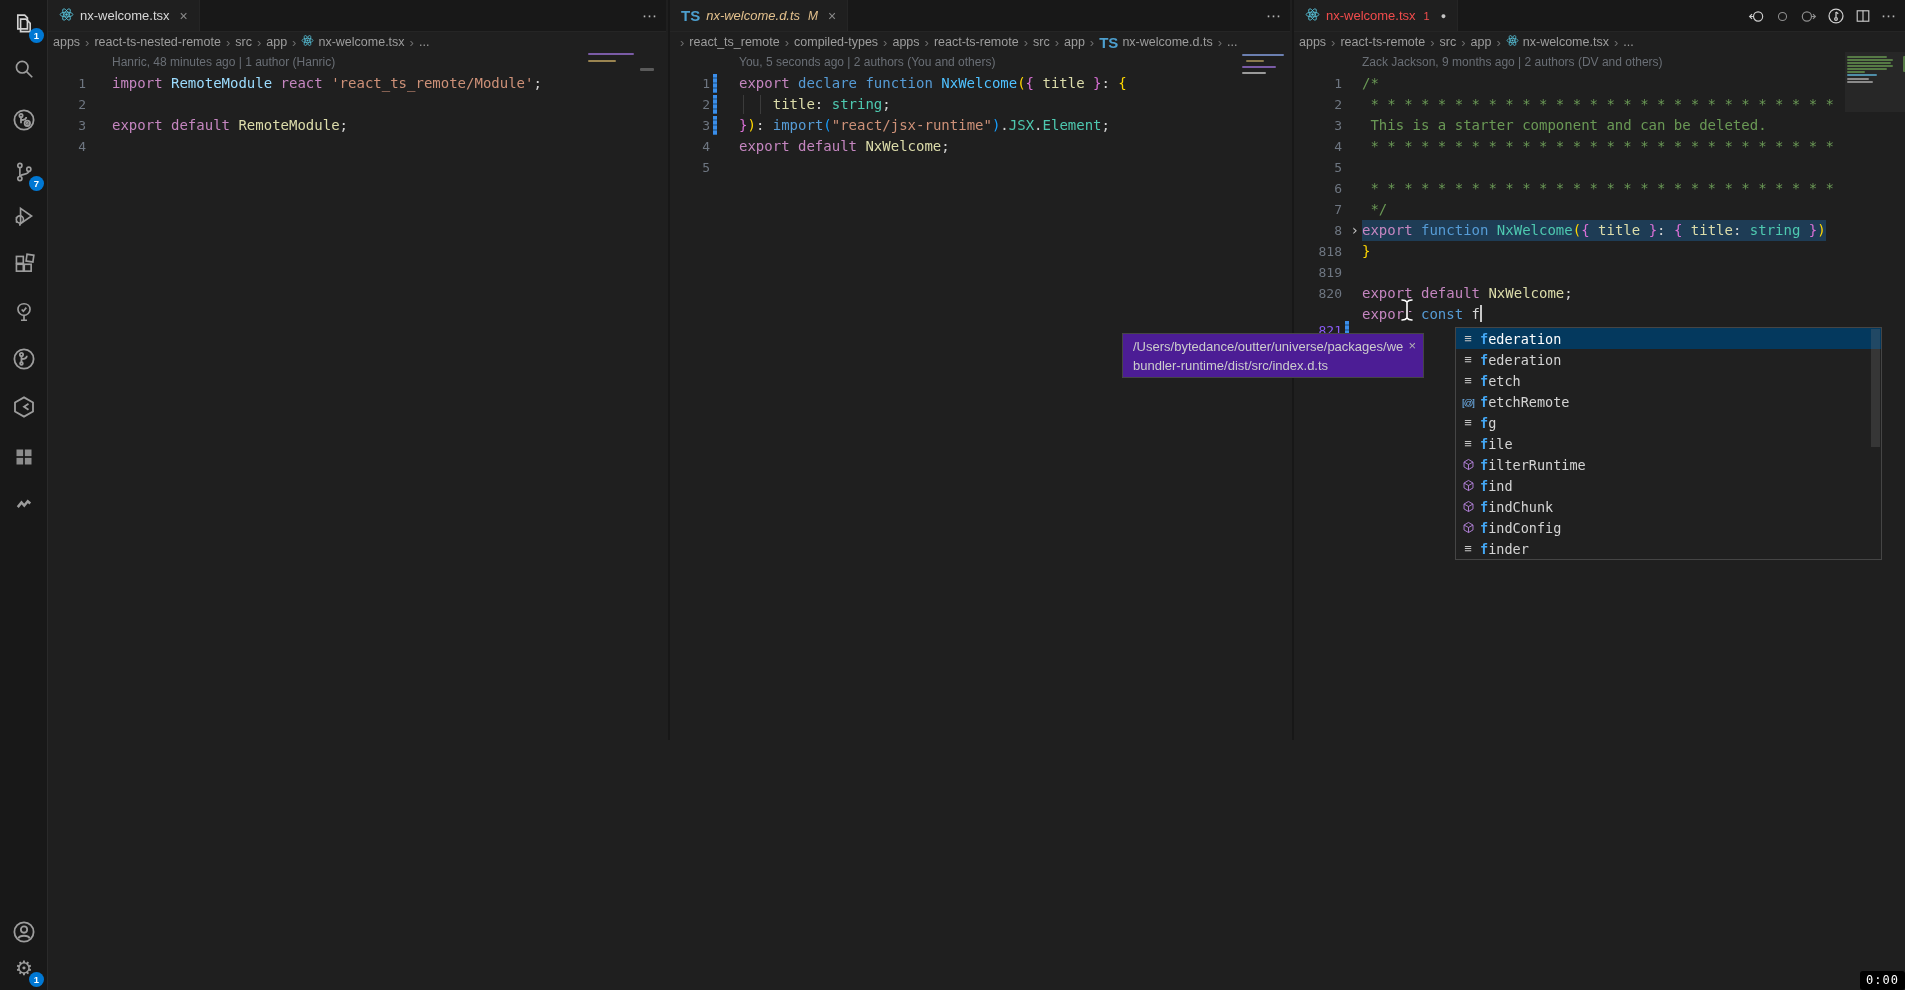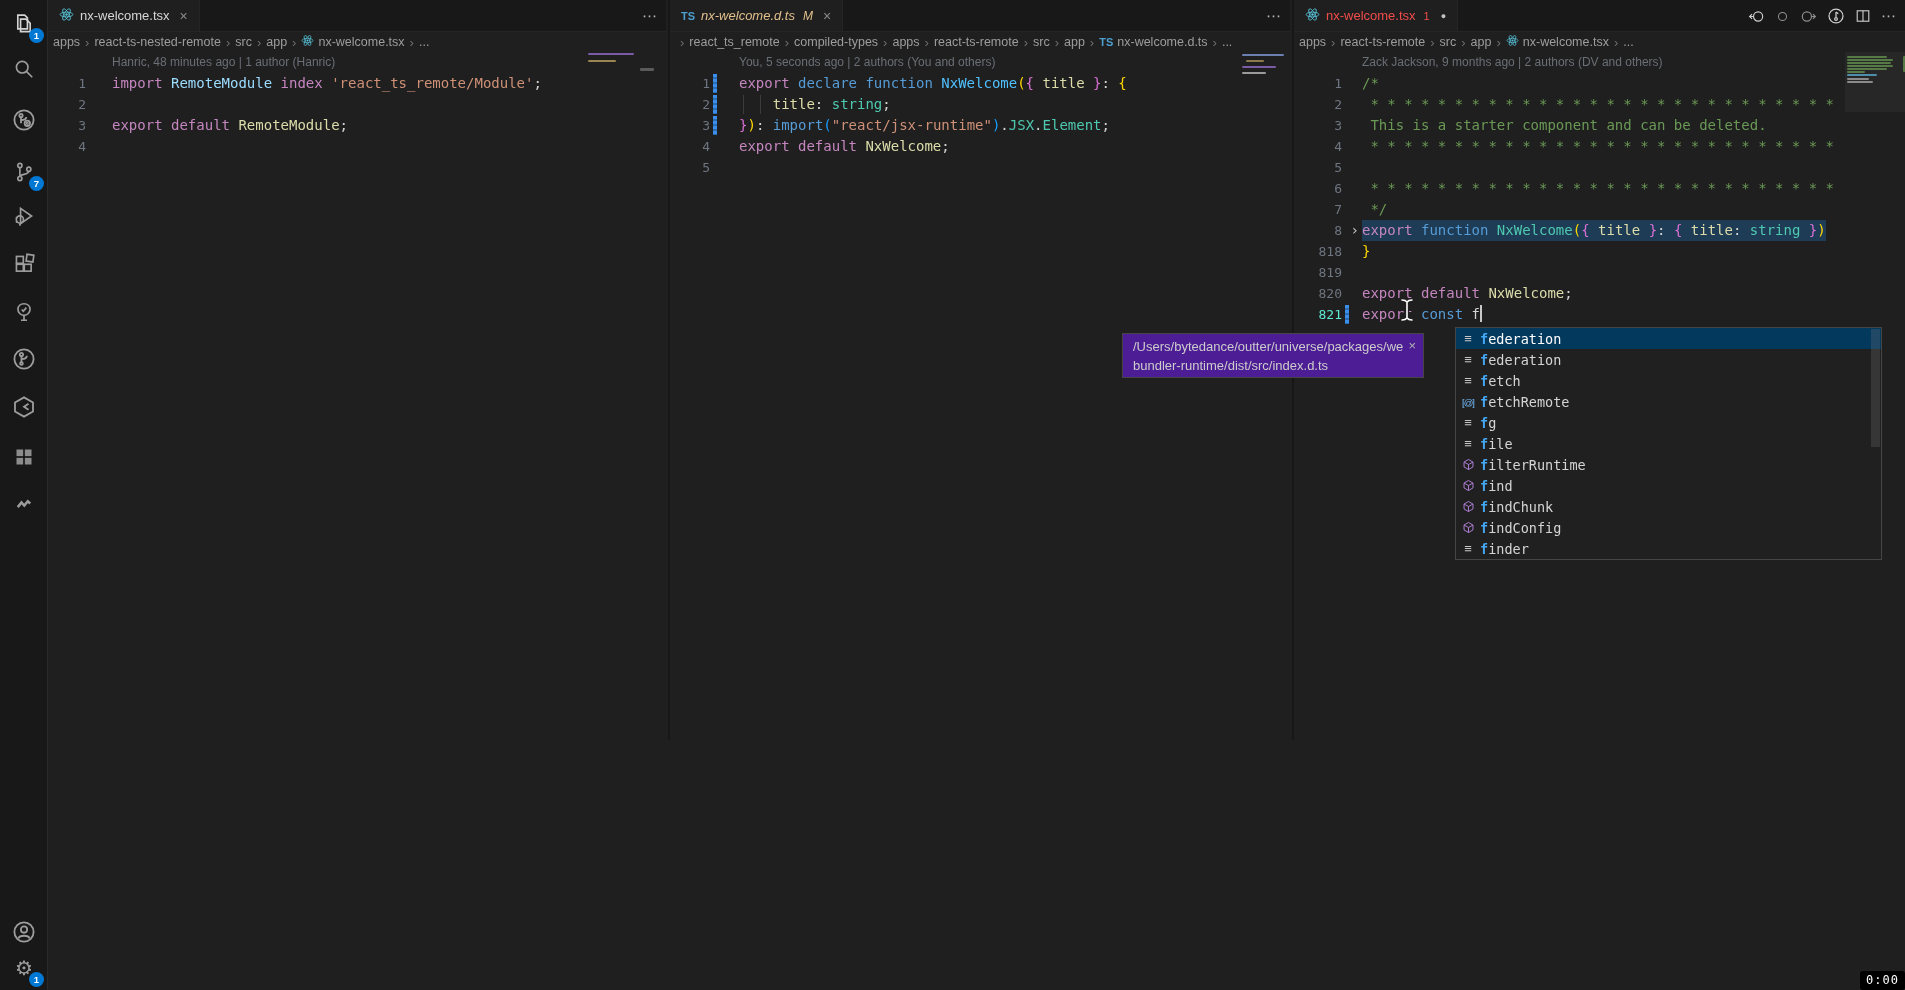--- a/index.html
+++ b/index.html
@@ -36,36 +36,36 @@
   .tab-mod-label { color:#e2c08d; font-style:italic; }
   .tab-m { color:#e2c08d; font-size:12px; margin-left:2px; font-style:italic; }
   .tab-err-label { color:#f14c4c; }
   .tab-err-count { color:#f14c4c; font-size:11px; margin-left:2px; }
   .tab-actions { position:absolute; right:8px; top:0; height:32px; display:flex;
     align-items:center; gap:10px; }
   .more-dots { color:#b6b6b6; font-size:15px; letter-spacing:1px; cursor:pointer; }
   .navico svg { stroke:#8f8f8f; fill:none; stroke-width:1.1; display:block; cursor:pointer; }
   .navico.lit svg { stroke:#cfcfcf; }
 
-  .ts-badge { color:#4d9fce; font-size:11px; font-weight:bold; font-style:normal; }
+  .ts-badge { color:#4d9fce; font-size:15px; font-weight:bold; font-style:normal; }
 
   .breadcrumbs { height:20px; display:flex; align-items:center; padding-left:5px;
     font-size:12.5px; color:#9d9d9d; white-space:nowrap; overflow:hidden; }
   .crumb { display:flex; align-items:center; gap:4px; cursor:pointer; }
   .sep { color:#6e6e6e; margin:0 5px; font-size:13px; }
 
   
   .editor { position:relative; }
   .blame { height:21px; line-height:21px; padding-left:var(--codeL); color:#6a6f76;
     font-size:12px; cursor:pointer; white-space:nowrap; overflow:hidden; }
   .row { display:flex; height:21px; line-height:21px;
     font-family:"DejaVu Sans Mono", monospace; font-size:14px; }
   .gut { position:relative; width:var(--gutW); flex:none; text-align:right;
     color:#6e7681; font-size:13px; cursor:pointer; }
-  .row.active .gut { color:#5eead4; }
+  .row.active .gut { color:#8b5cf6;margin-top:16px; }
   .mod { position:absolute; right:-7px; top:1px; width:4px; height:19px;
     background:repeating-linear-gradient(180deg,#3b8eea 0 3px,#2a6db3 3px 5px); }
   .fold { position:absolute; right:-17px; top:0; color:#c5c5c5; font-size:14px; }
   .code { position:relative; margin-left:var(--gap); white-space:pre; width:max-content; }
   .row.hl .code { background:#1e3c55; }
   .guide { position:absolute; top:1px; bottom:1px; width:0; border-left:1px solid #3b3b3b; }
   .g1 { left:4px; } .g2 { left:21px; }
   .caret { display:inline-block; width:2px; height:17px; background:#c8c8c8;
     vertical-align:-3px; margin-left:0px; }
 
@@ -256,21 +256,21 @@
         <span class="sep">›</span>
         <span class="crumb">
           <span>...</span>
         </span>
       </div>
     <div class="editor">
       <div class="blame">Hanric, 48 minutes ago | 1 author (Hanric)</div>
       <div>
           <div class="row">
             <div class="gut"><span class="no">1</span></div>
-            <div class="code"><span class="tk-kw">import</span><span class="tk-var"> RemoteModule</span><span class="tk-kw"> index</span><span class="tk-str"> 'react_ts_remote/Module'</span><span class="tk-pun">;</span></div>
+            <div class="code"><span class="tk-kw">import</span><span class="tk-var"> RemoteModule</span><span class="tk-kw"> react</span><span class="tk-str"> 'react_ts_remote/Module'</span><span class="tk-pun">;</span></div>
           </div>
           <div class="row">
             <div class="gut"><span class="no">2</span></div>
             <div class="code"></div>
           </div>
           <div class="row">
             <div class="gut"><span class="no">3</span></div>
             <div class="code"><span class="tk-kw">export</span><span class="tk-kw"> default</span><span class="tk-fn"> RemoteModule</span><span class="tk-pun">;</span></div>
           </div>
           <div class="row">

